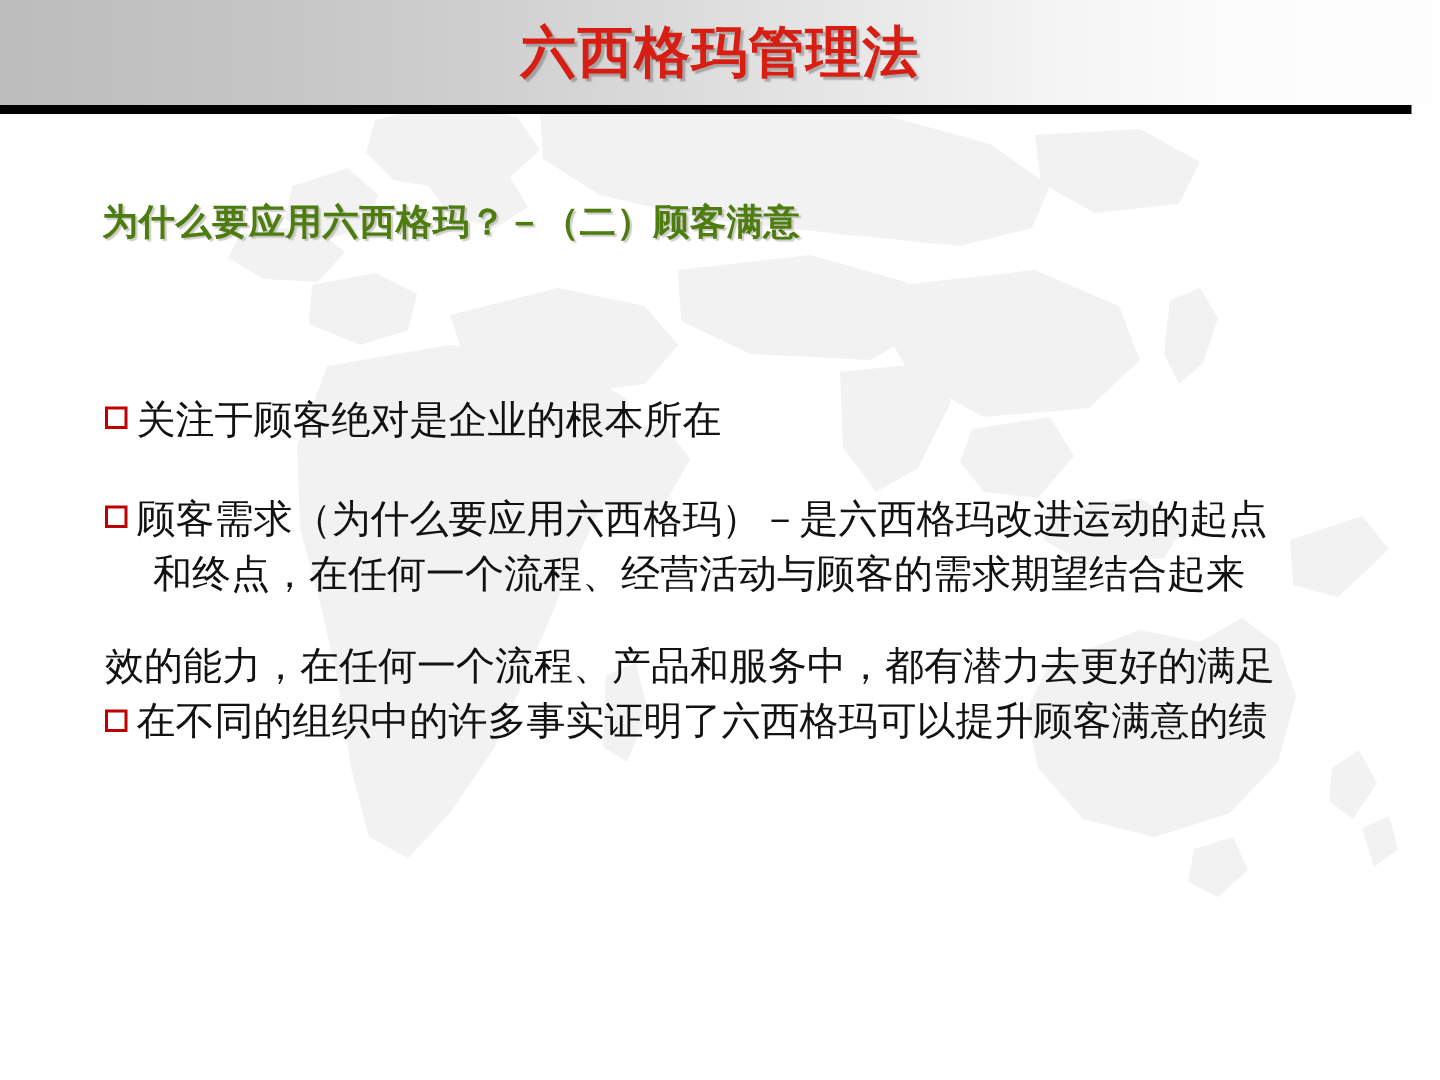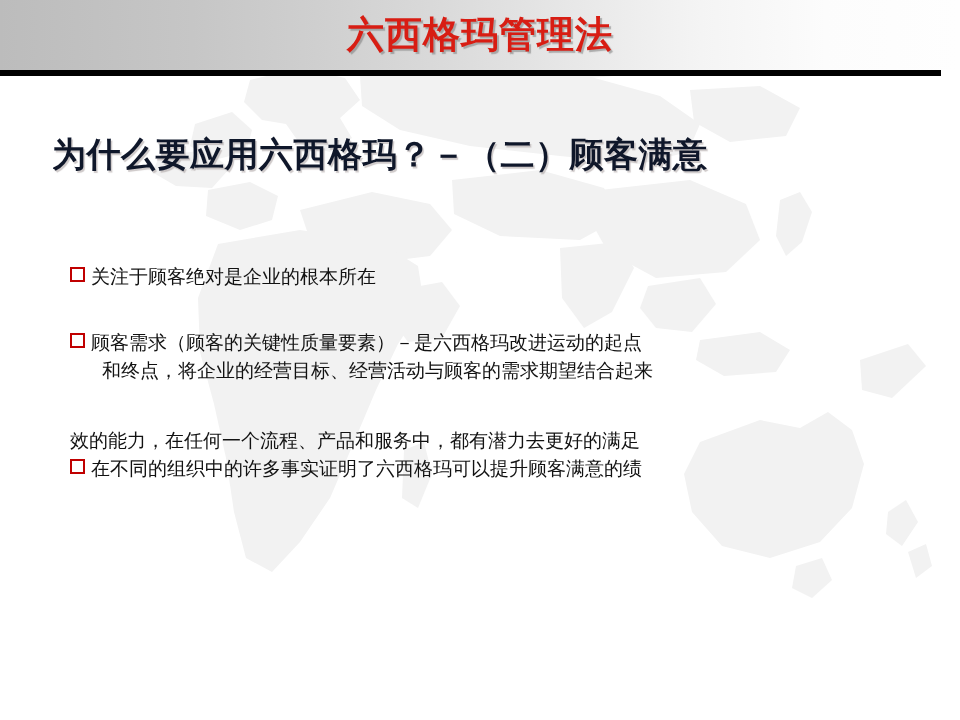--- a/index.html
+++ b/index.html
@@ -88,36 +88,36 @@
     position: absolute;
     left: 0;
     top: 76px;
     width: 960px;
     height: 644px;
     z-index: 1;
   }
 
   #subtitle {
     position: absolute;
-    left: 52px;
+    left: 68px;
     top: 56px;
-    font-size: 34px;
+    font-size: 24px;
     font-weight: bold;
-    color: #0f172a;
+    color: #4d7c0f;
     letter-spacing: 0.5px;
     text-shadow: 1.5px 1.5px 0.8px rgba(160,150,150,0.50);
     white-space: nowrap;
   }
 
   .bullet-block {
     position: absolute;
     left: 70px;
     width: 830px;
     color: #121212;
-    font-size: 19px;
+    font-size: 26px;
     line-height: 1.42;
   }
   #bullet-1 { top: 186px; }
   #bullet-2 { top: 252px; }
   #bullet-3 { top: 350px; }
 
   .bullet-line {
     display: block;
     white-space: nowrap;
   }
@@ -197,24 +197,24 @@
     <div id="subtitle">为什么要应用六西格玛？－（二）顾客满意</div>
 
     <div class="bullet-block" id="bullet-1">
       <span class="bullet-line">
         <span class="bullet-marker"></span><span class="bullet-text">关注于顾客绝对是企业的根本所在</span>
       </span>
     </div>
 
     <div class="bullet-block" id="bullet-2">
       <span class="bullet-line">
-        <span class="bullet-marker"></span><span class="bullet-text">顾客需求（顾客的关键性质量要素）－是六西格玛改进运动的起点</span>
+        <span class="bullet-marker"></span><span class="bullet-text">顾客需求（为什么要应用六西格玛）－是六西格玛改进运动的起点</span>
       </span>
       <span class="bullet-line indent-1">
-        <span class="bullet-text">和终点，将企业的经营目标、经营活动与顾客的需求期望结合起来</span>
+        <span class="bullet-text">和终点，在任何一个流程、经营活动与顾客的需求期望结合起来</span>
       </span>
     </div>
 
     <div class="bullet-block" id="bullet-3">
       <span class="bullet-line">
         <span class="bullet-text">效的能力，在任何一个流程、产品和服务中，都有潜力去更好的满足</span>
       </span>
       <span class="bullet-line">
         <span class="bullet-marker"></span><span class="bullet-text">在不同的组织中的许多事实证明了六西格玛可以提升顾客满意的绩</span>
       </span>

